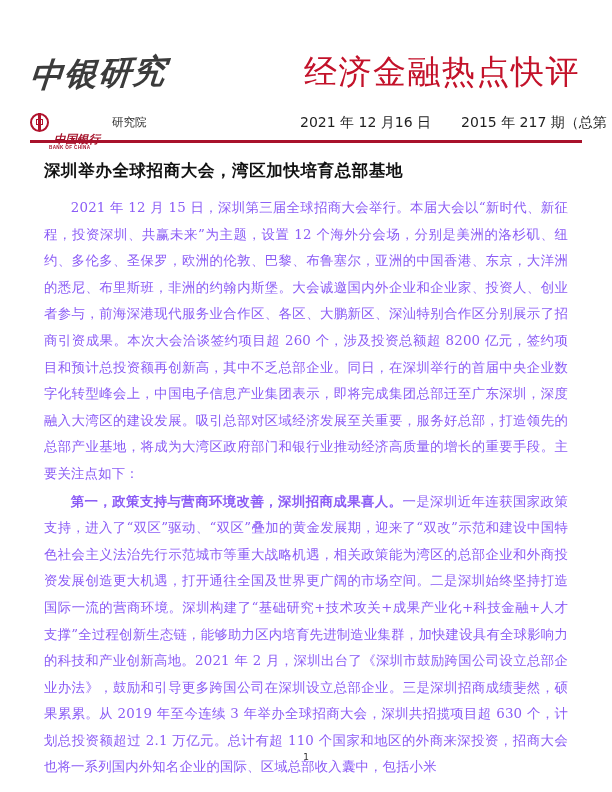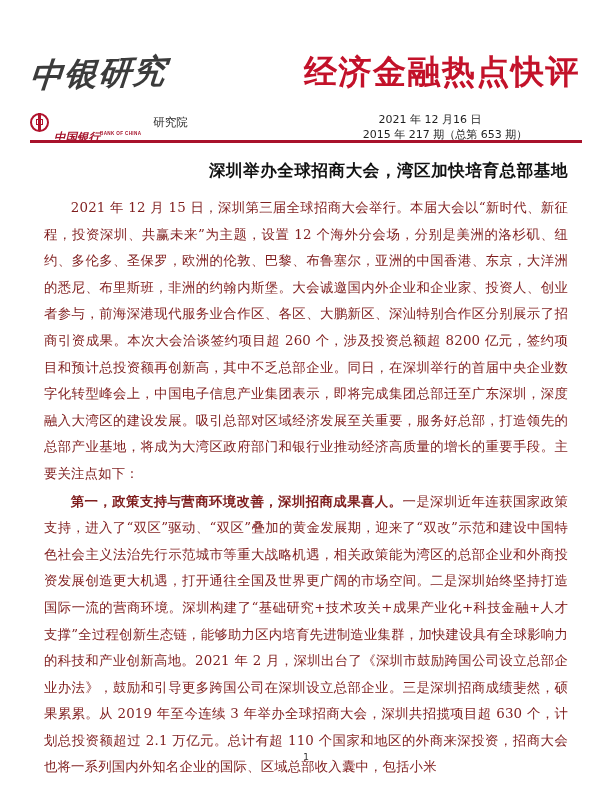--- a/index.html
+++ b/index.html
@@ -49,21 +49,21 @@
     transform: skewX(-7deg) rotate(-2.2deg);
     transform-origin: left center;
   }
 
   .pub-title {
     position: absolute;
     right: 32px;
     top: 50px;
     font-family: "DejaVu Sans", "Liberation Sans", sans-serif;
     font-size: 33px;
-    font-weight: 700;
+    font-weight: 400;
     color: #c3122a;
     letter-spacing: 1.5px;
     line-height: 44px;
     white-space: nowrap;
   }
 
   .boc-row {
     position: absolute;
     left: 30px;
     top: 109px;
@@ -120,47 +120,46 @@
     font-family: "Liberation Sans", "DejaVu Sans", sans-serif;
     font-size: 4.6px;
     font-weight: 700;
     color: #a5122a;
     letter-spacing: 0.35px;
     line-height: 6px;
     white-space: nowrap;
   }
   .boc-lockup {
     display: flex;
-    flex-direction: row;
+    flex-direction: column;
     justify-content: center;
     height: 22px;
     margin-top: 40px;
   }
   .boc-dept {
     font-family: Liberation Sans, sans-serif;
     font-size: 11.5px;
     color: #2b2b2b;
     margin-left: 12px;
     line-height: 22px;
     white-space: nowrap;
   }
 
   .issue-line {
     position: absolute;
     left: 300px;
     top: 112px;
     width: 290px;
     height: 20px;
     display: flex;
-    align-items: center;
-    font-family: "DejaVu Sans", "Liberation Sans", sans-serif;
-    font-size: 11px;
+    align-items: flex-end;
+    font-family: "DejaVu Sans", "Liberation Sans", sans-serif;
+    font-size: 14px;
     color: #1f1f1f;
     white-space: nowrap;
-    flex-direction: column;
   }
   .issue-date { margin-right: 30px; }
 
   .rule {
     position: absolute;
     left: 30px;
     top: 140px;
     width: 552px;
     height: 3px;
     background: #a8122b;
@@ -172,30 +171,30 @@
     left: 44px;
     top: 156px;
     width: 524px;
   }
 
   .article-title {
     font-family: "DejaVu Sans", "Liberation Sans", sans-serif;
     font-size: 16.5px;
     font-weight: 700;
     color: #111111;
-    text-align: right;
+    text-align: left;
     letter-spacing: 0.6px;
     line-height: 30px;
     margin: 0 0 8px 0;
   }
 
   .para {
     font-family: "DejaVu Serif", "Liberation Serif", serif;
     font-size: 13.4px;
-    color: #7f1d1d;
+    color: #8b5cf6;
     line-height: 26.6px;
     text-align: justify;
     text-justify: inter-ideograph;
     text-indent: 2em;
     margin: 0 0 0 0;
     letter-spacing: 0.15px;
   }
   .para + .para { }
 
   .para b {

